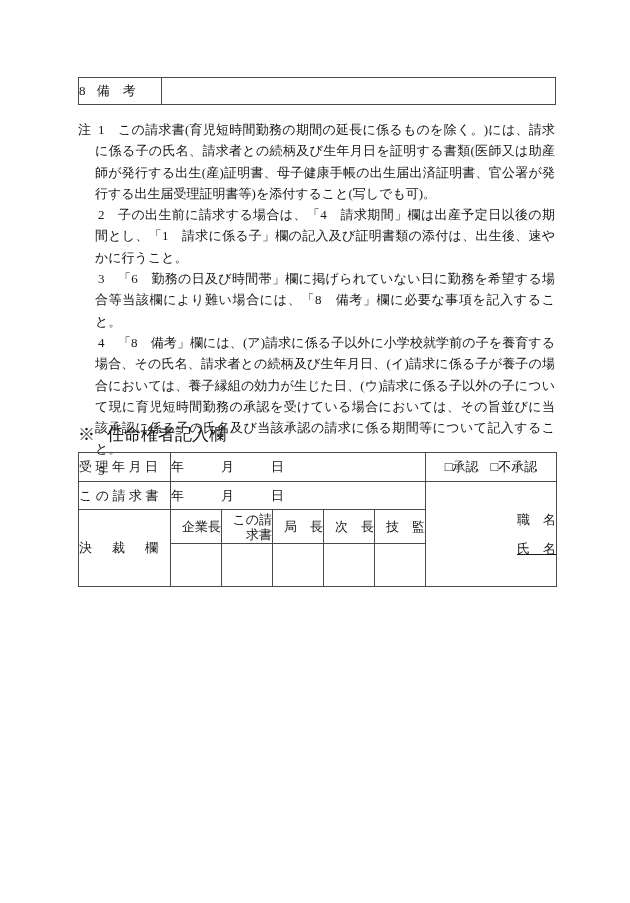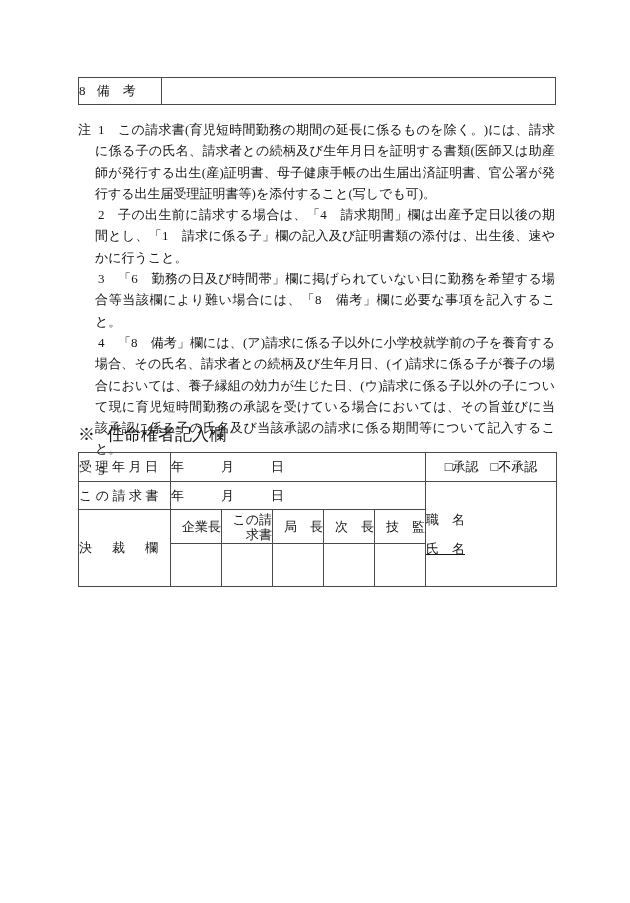--- a/index.html
+++ b/index.html
@@ -55,21 +55,21 @@
   td.row-label { padding-left:6px; letter-spacing:3.5px; white-space:nowrap; }
   td.ymd-cell { padding-right:13px; white-space:nowrap; }
   td.ymd-cell span + span { margin-left:37px; }
   td.approval-cell { text-align:center; white-space:nowrap; }
   td.approval-cell span + span { margin-left:12px;font-family:Liberation Mono, monospace; }
 
   td.kessai-label { padding-left:7px; letter-spacing:20px; white-space:nowrap;margin-left:32px; }
 
   td.approver-head { text-align:right; line-height:15px; padding:2px 1px;margin-left:31px; }
 
-  td.name-cell { vertical-align:top; padding:27px 0 0 17px; }
+  td.name-cell { vertical-align:top; padding:27px 0 0 17px;text-align:right; }
   td.name-cell .line { line-height:16px; }
   td.name-cell .line + .line { margin-top:13px;text-decoration:underline; }
 
   tr.r1 { height:29px; }
   tr.r2 { height:28px; }
   tr.r3 { height:34px; }
   tr.r4 { height:43px; }
 </style>
 </head>
 <body>

